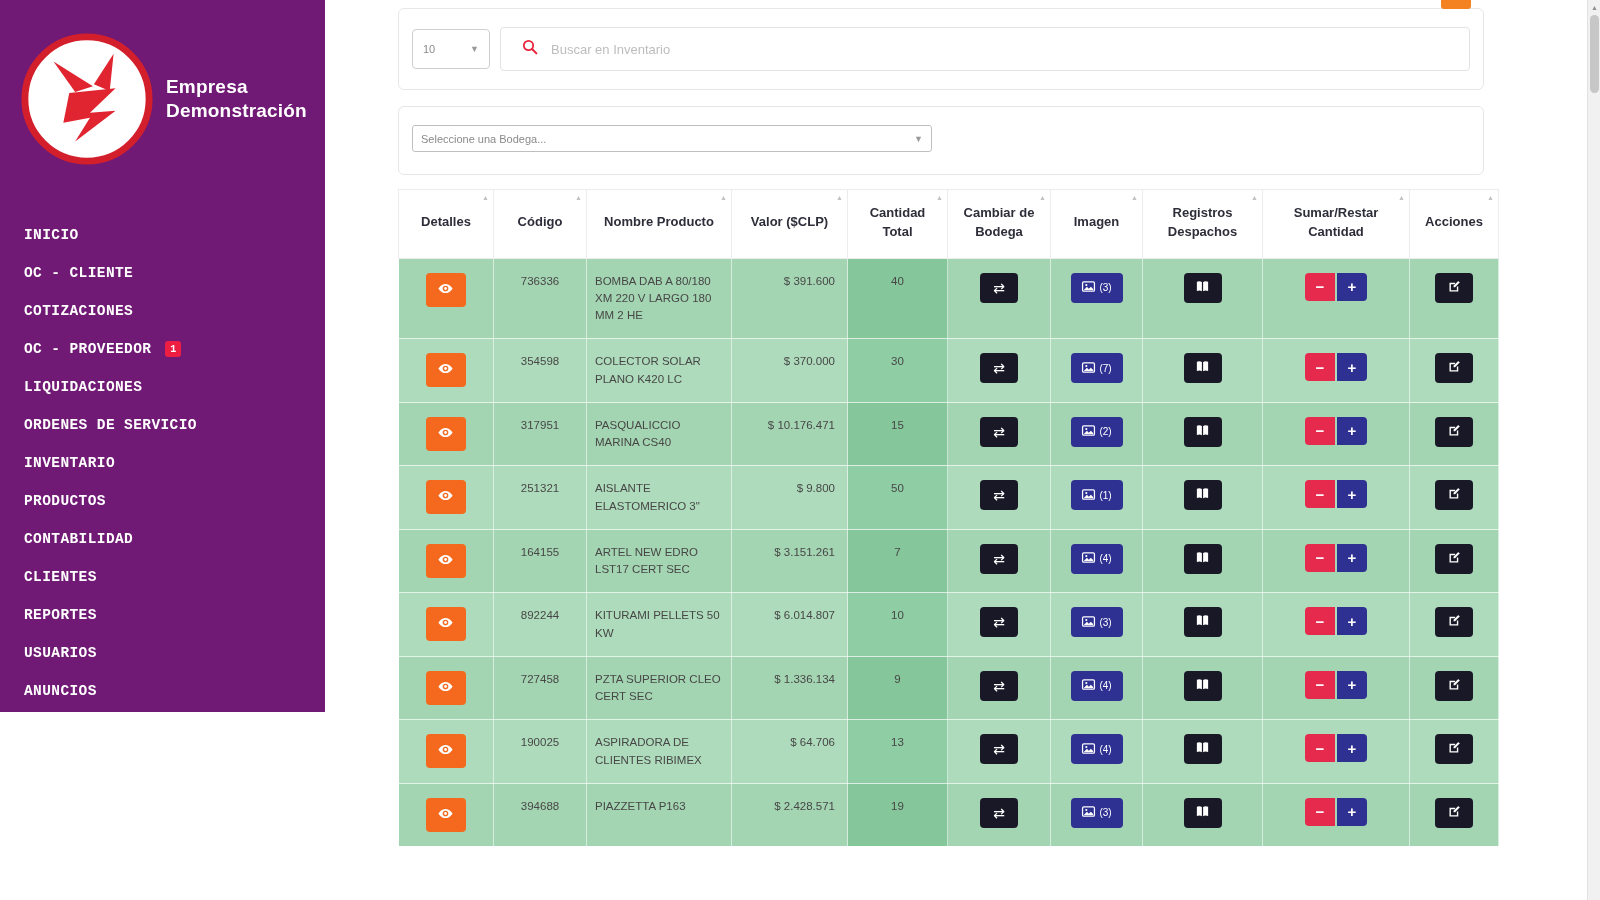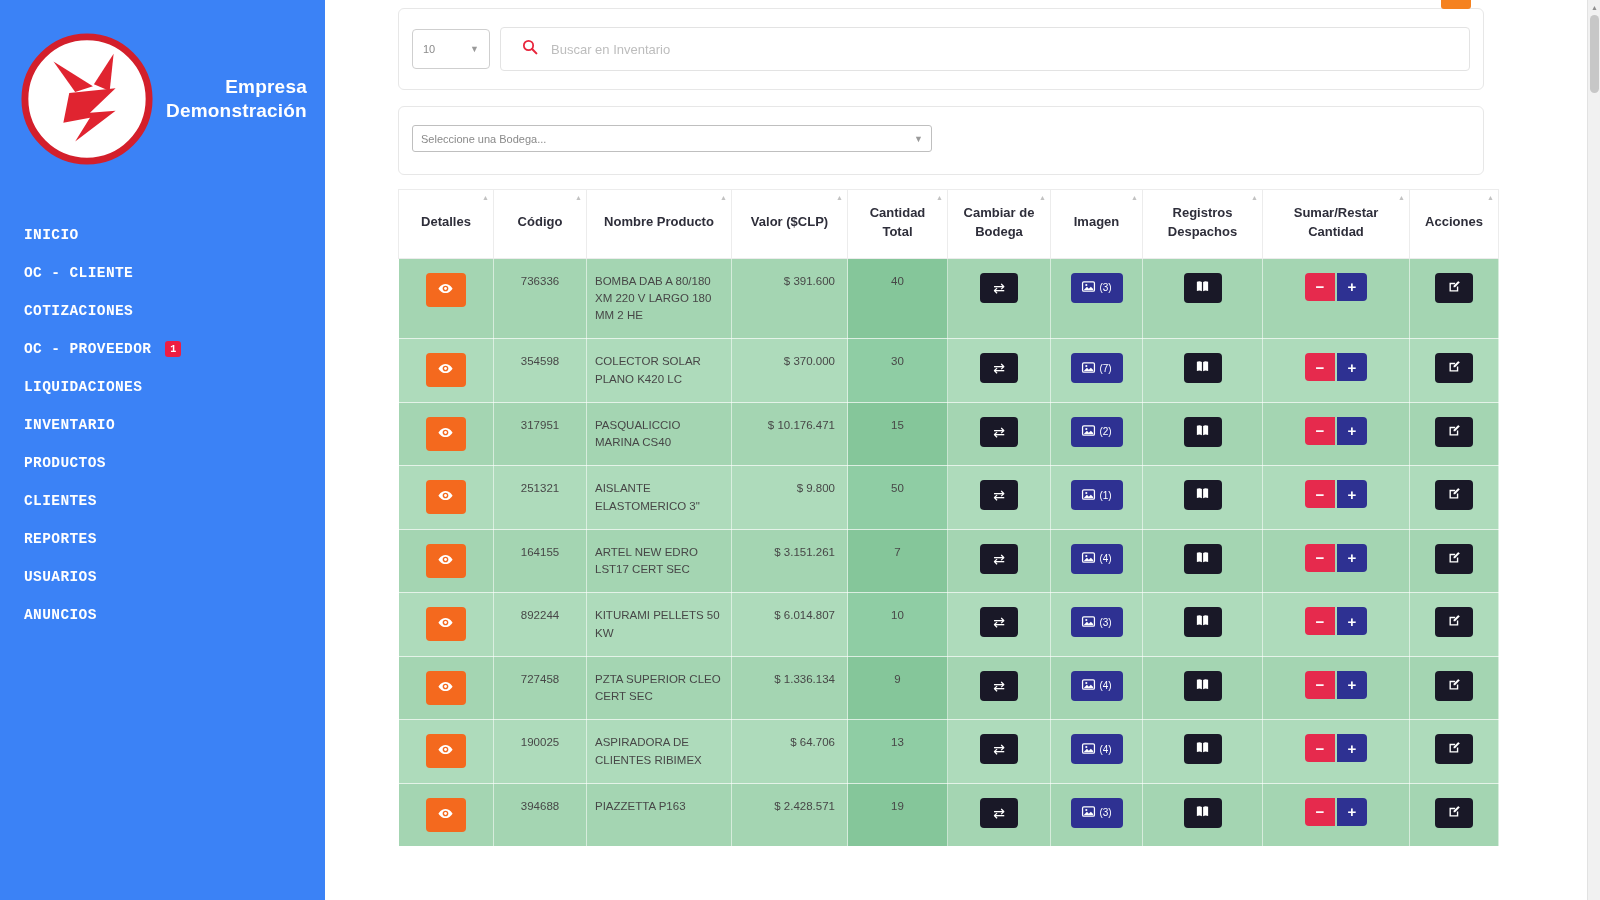--- a/index.html
+++ b/index.html
@@ -1,20 +1,20 @@
 <!DOCTYPE html>
 <html><head>
 <meta charset="utf-8">
 <style>
   * { margin:0; padding:0; box-sizing:border-box; }
   html,body { width:1600px; height:900px; overflow:hidden; font-family:"Liberation Sans", sans-serif; background:#fff; }
   .app { display:flex; width:1600px; height:900px; position:relative; }
 
   
-  .sidebar { width:325px; height:900px; background:#3b82f6; color:#fff; flex-shrink:0;text-align:right; }
+  .sidebar { width:325px; height:712px; background:#701a75; color:#fff; flex-shrink:0; }
   .brand { display:flex; align-items:center; padding:30px 14px 20px 18px; }
   .logo-wrap { width:138px; height:138px; flex-shrink:0; }
   .brand-name { font-size:19px; font-weight:bold; line-height:1.25; margin-left:10px; letter-spacing:.2px; }
   .menu { margin-top:28px; }
   .menu-item { display:flex; align-items:center; padding:11px 24px; font-size:14.5px; font-weight:bold; letter-spacing:.4px; cursor:pointer;font-family:Liberation Mono, monospace; }
   .menu-badge { margin-left:14px; min-width:16px; height:16px; background:#ee1d42; color:#fff; font-size:10px; font-weight:bold; display:inline-flex; align-items:center; justify-content:center; border-radius:3px; padding:0 4px; }
 
   
   .main { flex:1; height:900px; overflow:hidden; position:relative; padding:8px 0 0 73px; }
   .card { width:1086px; border:1px solid #e7e7e7; border-radius:6px; background:#fff; }
@@ -92,25 +92,33 @@
   </div>
         <div class="menu-item">
     <span>OC - PROVEEDOR</span>
     <span class="menu-badge">1</span>
   </div>
         <div class="menu-item">
     <span>LIQUIDACIONES</span>
 
   </div>
         <div class="menu-item">
+    <span>ORDENES DE SERVICIO</span>
+
+  </div>
+        <div class="menu-item">
     <span>INVENTARIO</span>
 
   </div>
         <div class="menu-item">
     <span>PRODUCTOS</span>
+
+  </div>
+        <div class="menu-item">
+    <span>CONTABILIDAD</span>
 
   </div>
         <div class="menu-item">
     <span>CLIENTES</span>
 
   </div>
         <div class="menu-item">
     <span>REPORTES</span>
 
   </div>

